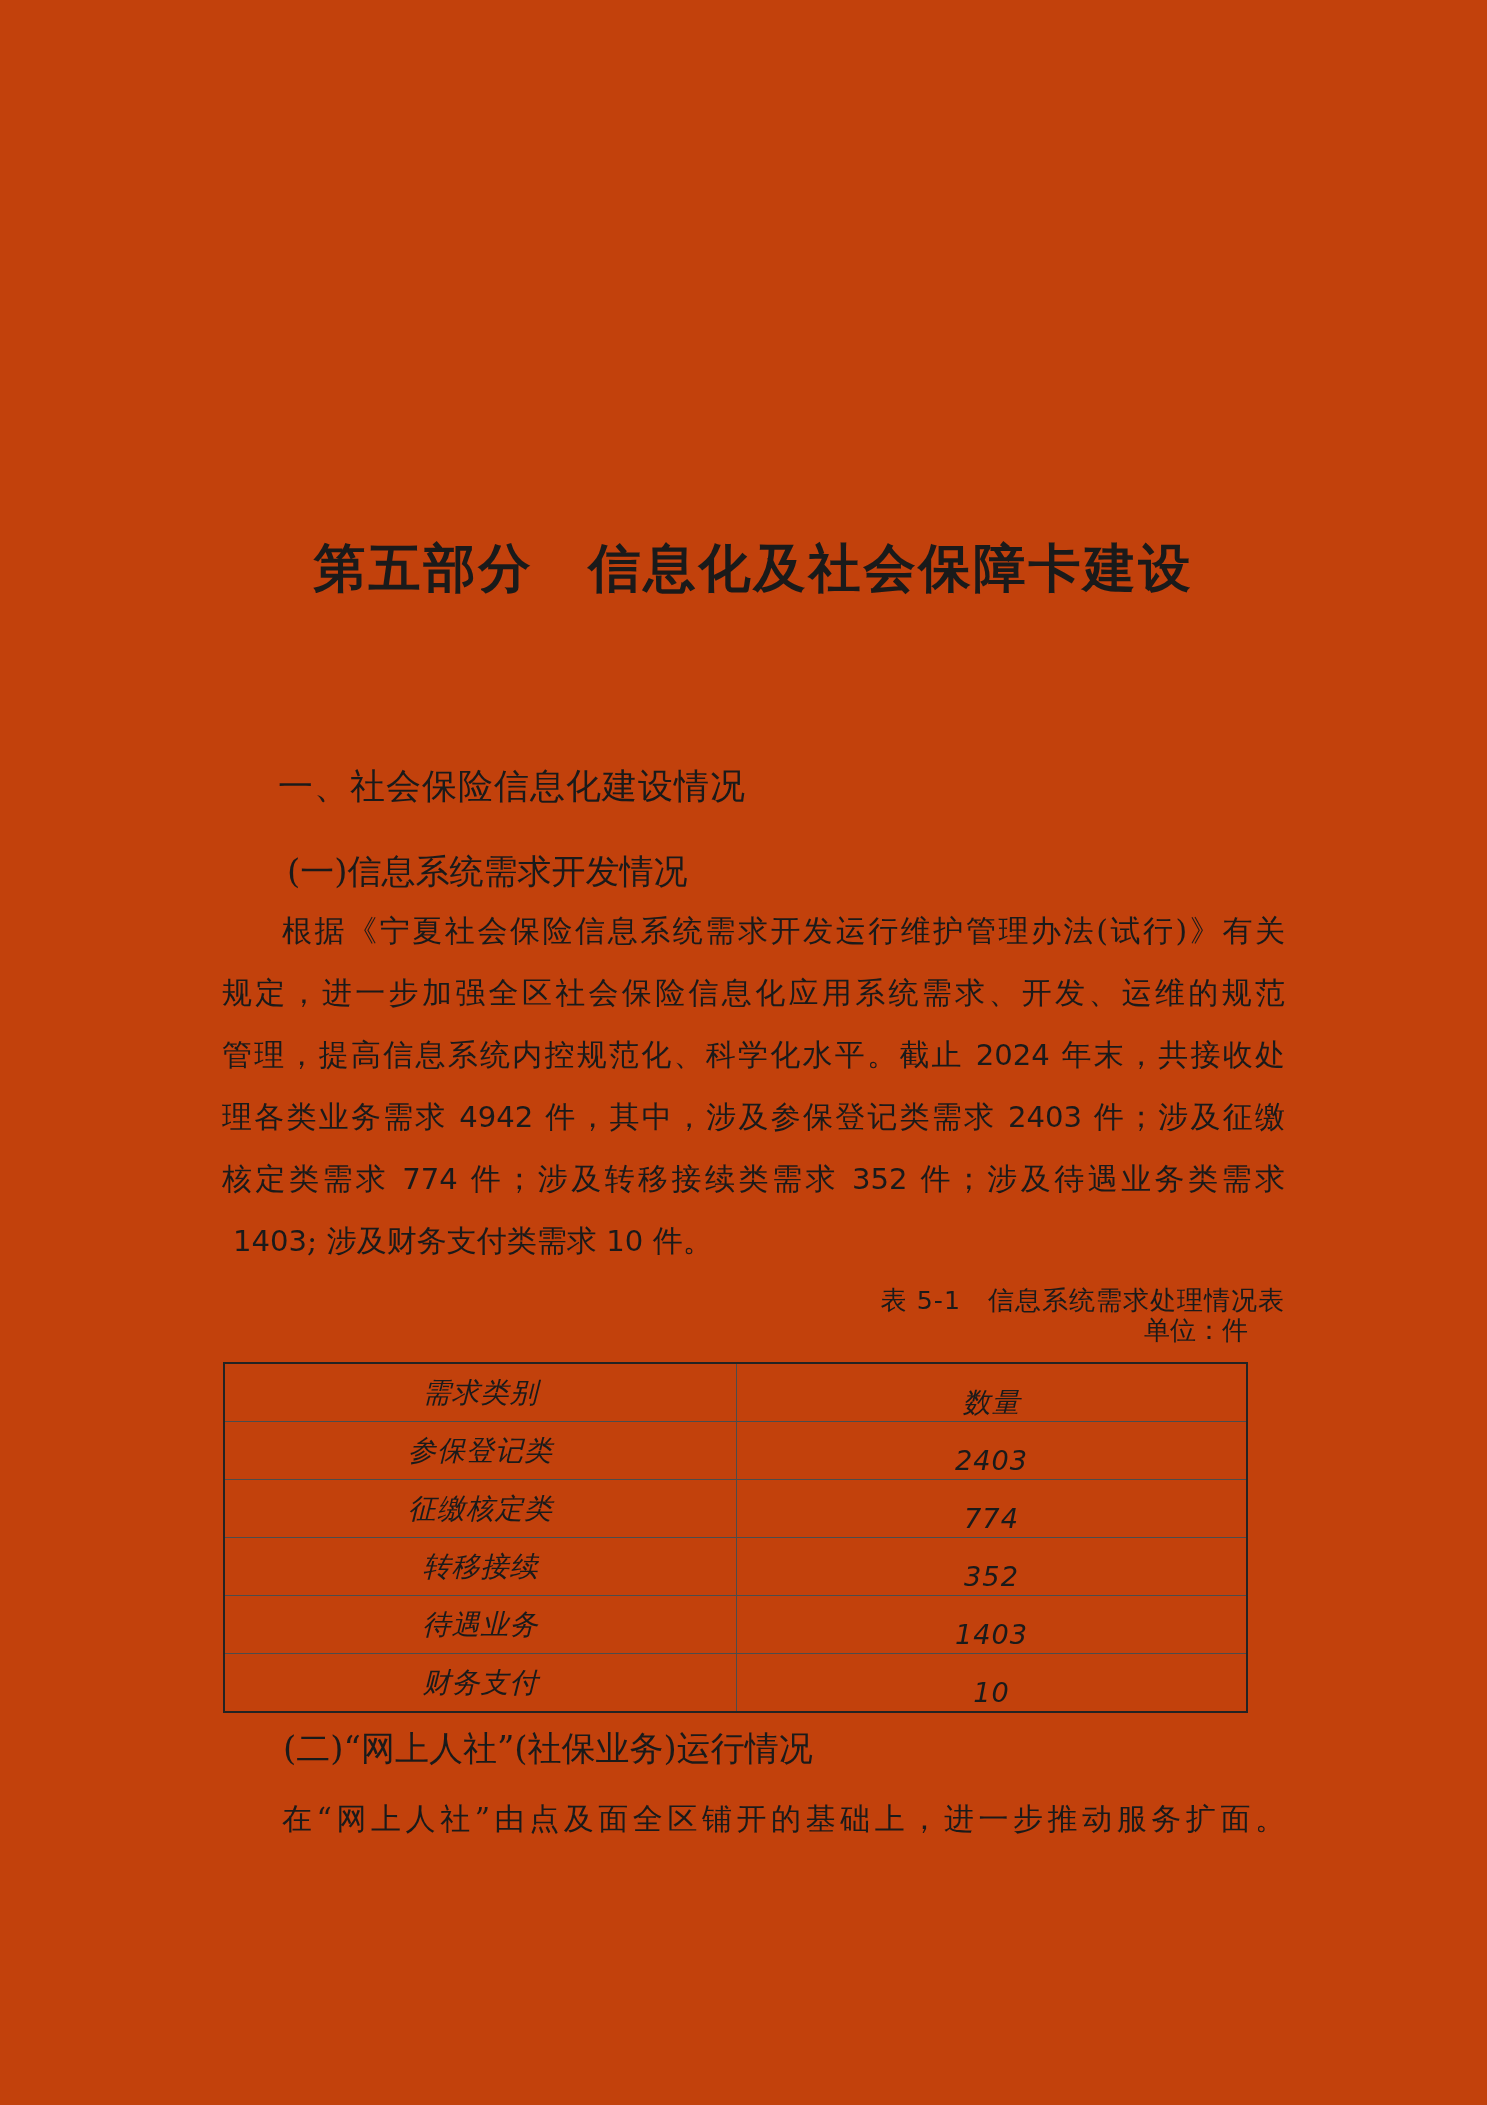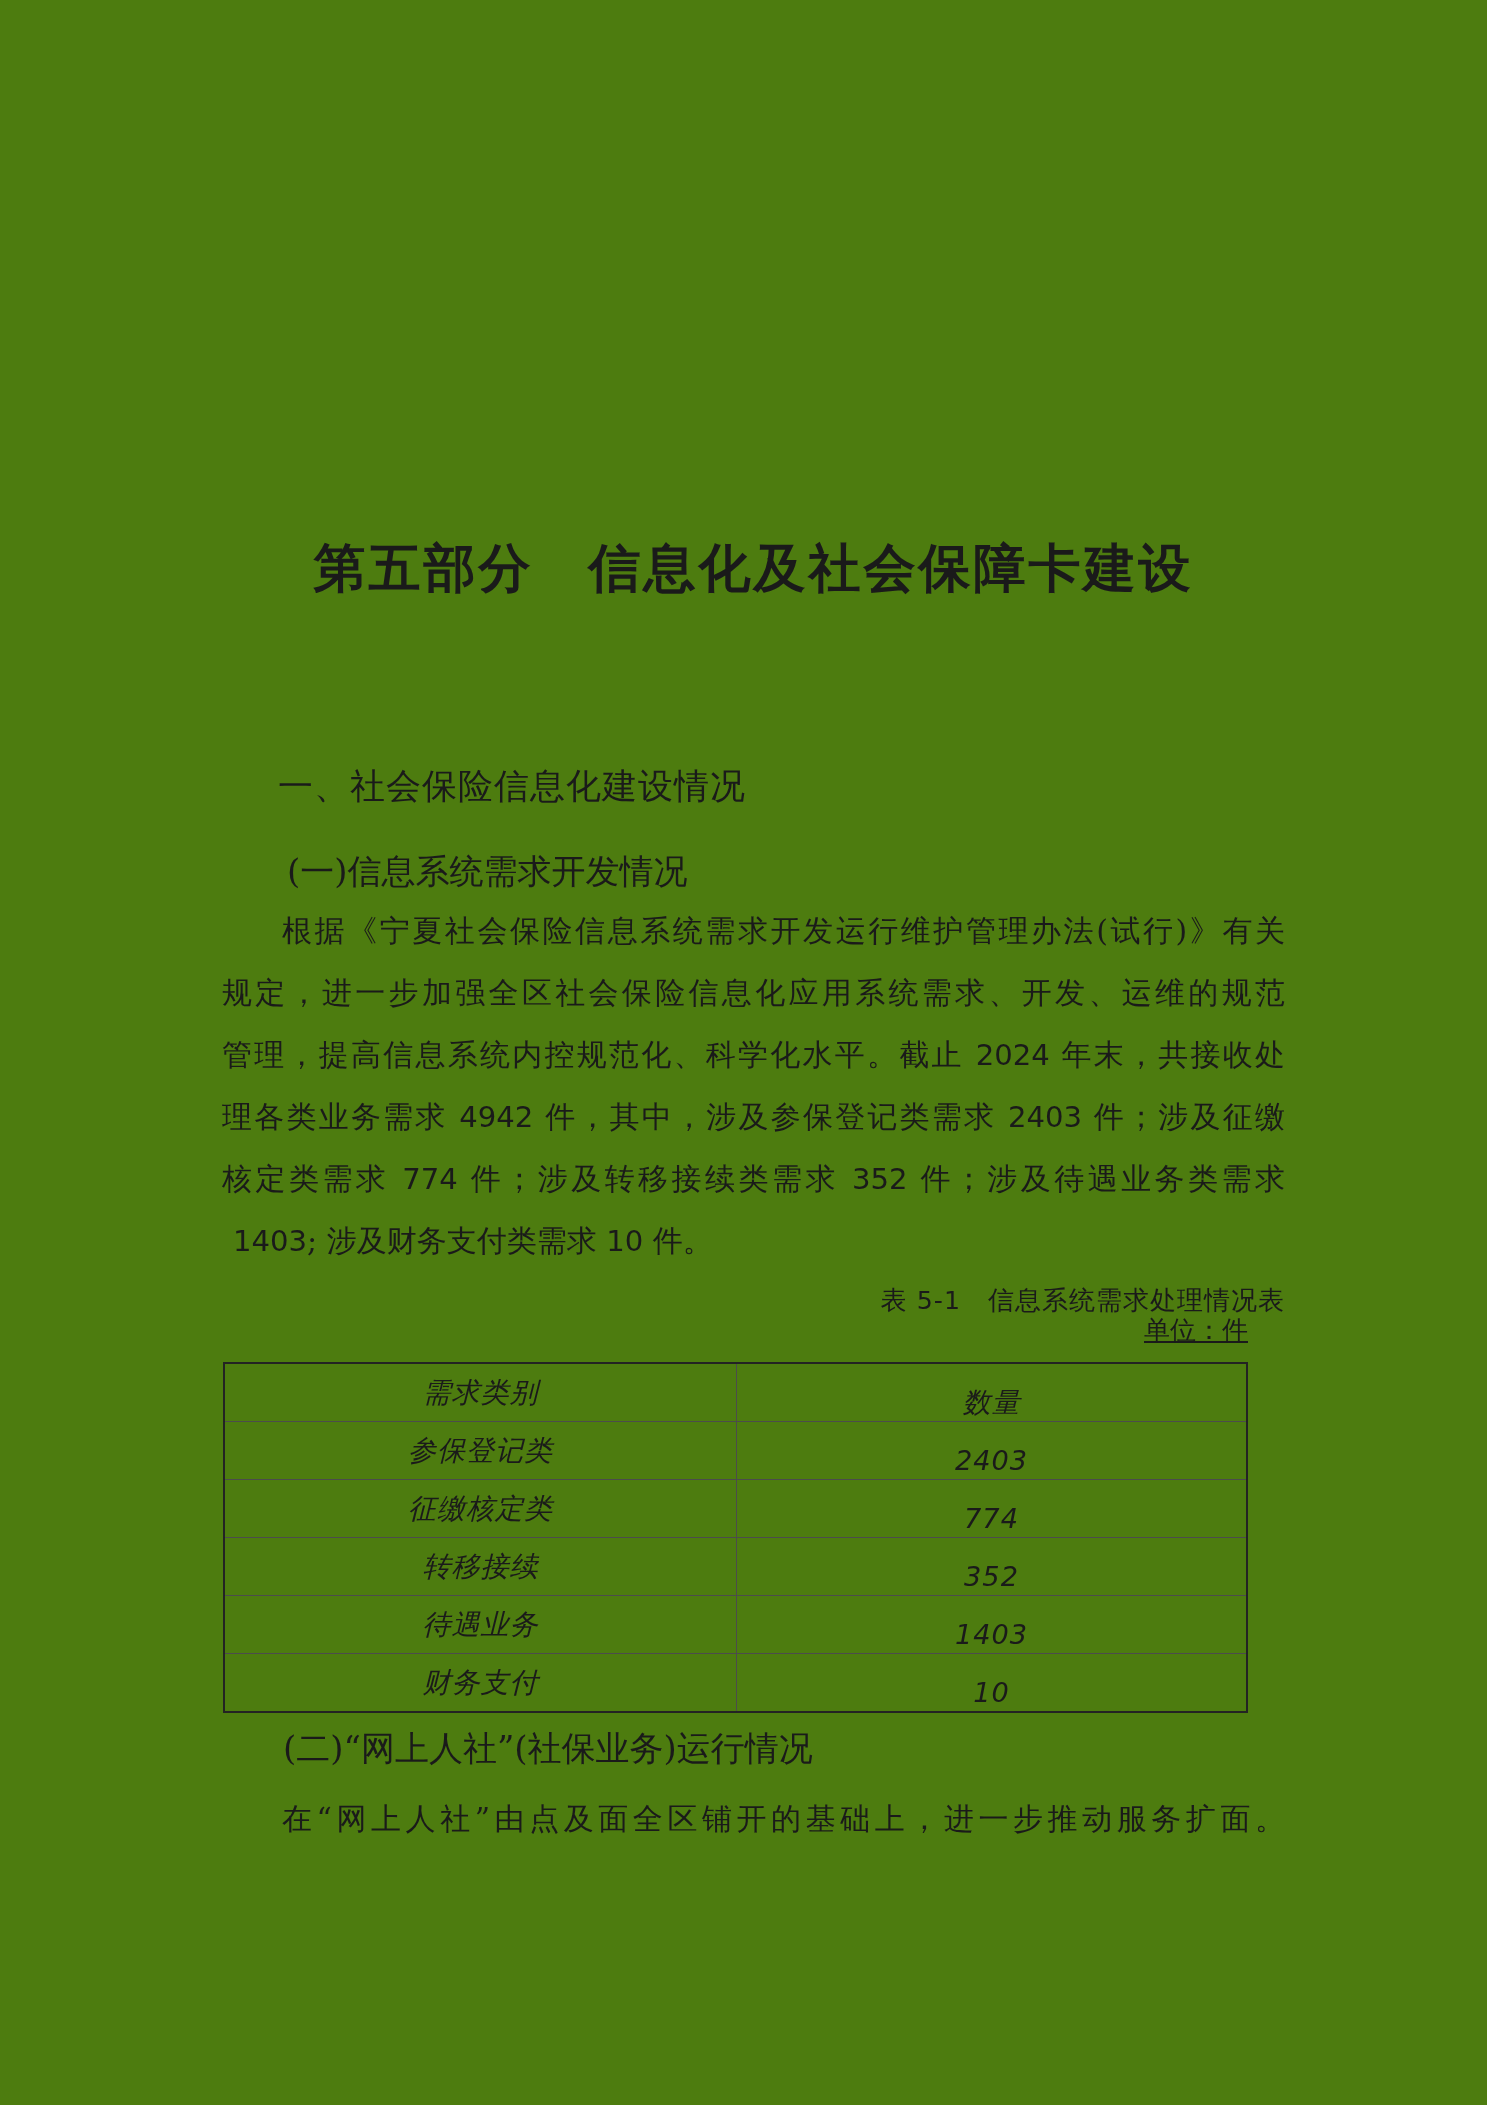--- a/index.html
+++ b/index.html
@@ -1,20 +1,20 @@
 <!DOCTYPE html>
 <html lang="zh"><head>
 <meta charset="utf-8">
 <style>
   html,body{margin:0;padding:0;background:#888;}
   .page{
     position:relative;
     width:1487px;height:2105px;
     margin:0 auto;
-    background:#4d7c0f;
+    background:#c2410c;
     font-family:"DejaVu Serif","Liberation Serif",serif;
     color:#1a1a1a;
     overflow:hidden;
   }
   .abs{position:absolute;}
   
   .doc-title{
     left:222px;top:538px;width:1063px;
     font-size:52px;font-weight:700;line-height:60px;
     text-align:center;letter-spacing:3px;
@@ -52,21 +52,21 @@
     text-align:justify;text-align-last:justify;
     padding-left:60px;box-sizing:border-box;
   }
   .tcaption{
     left:222px;top:1282px;width:1063px;
     font-size:26px;line-height:36px;text-align:right;
     letter-spacing:1px;
   }
   .unit{
     left:222px;top:1312px;width:1026px;
-    font-size:26px;line-height:36px;text-align:right;text-decoration:underline;
+    font-size:26px;line-height:36px;text-align:right;
   }
   .dtable{
     left:223px;top:1362px;width:1025px;
     border:2px solid #232323;
     box-sizing:border-box;
     font-size:28px;
     font-style:italic;
   }
   .trow{display:flex;height:57px;}
   .trow + .trow{border-top:1.5px solid #4c4c4c;}

